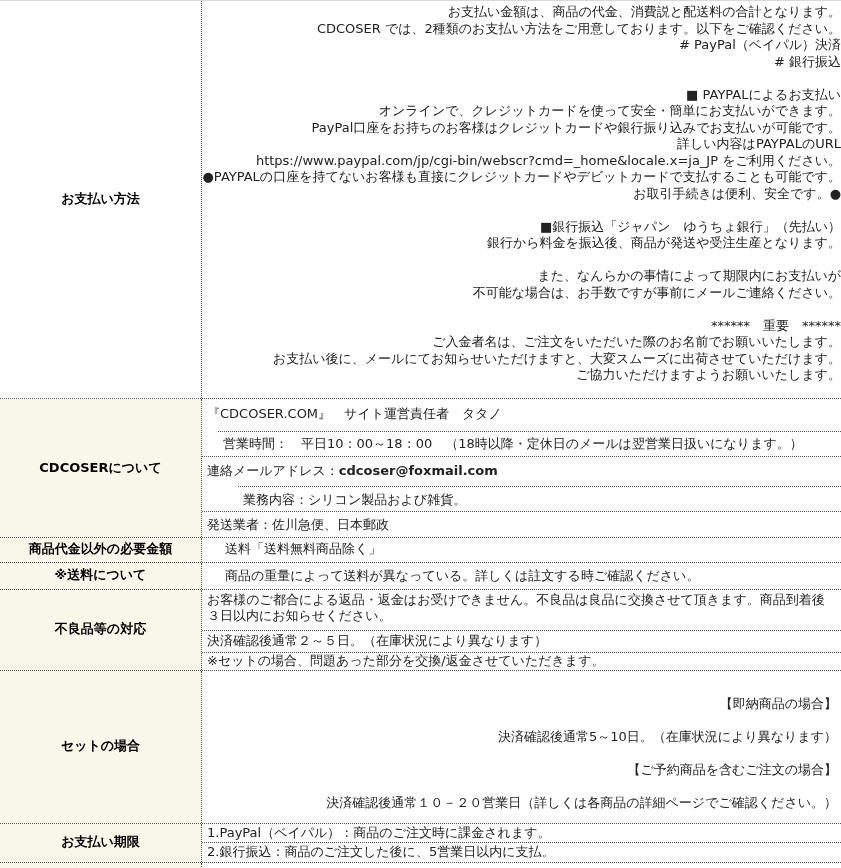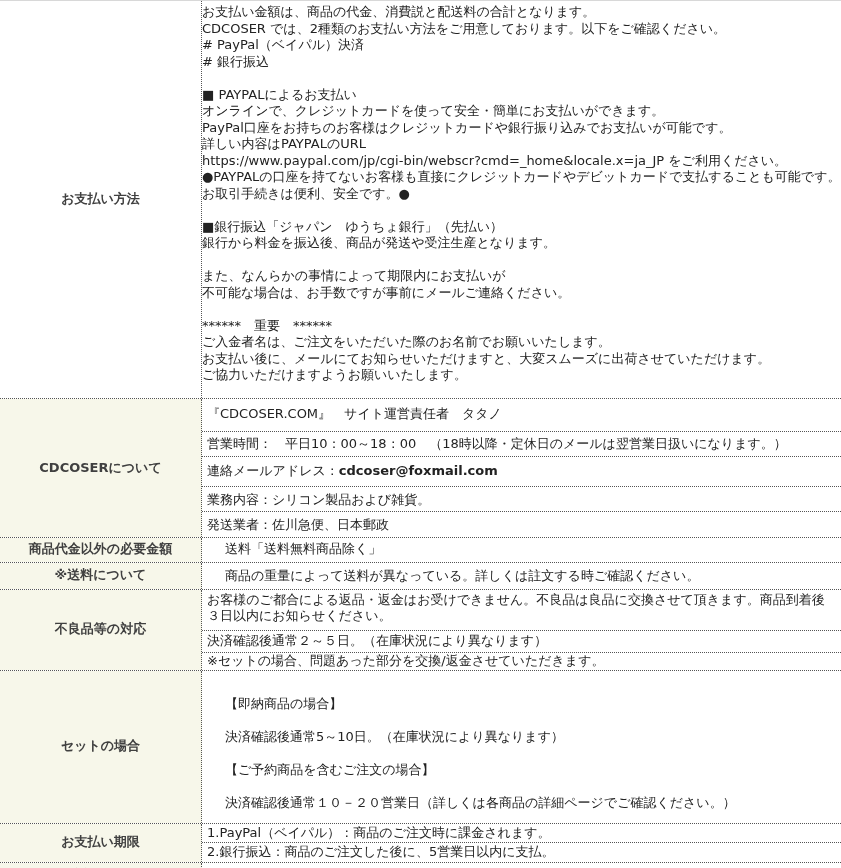--- a/index.html
+++ b/index.html
@@ -30,51 +30,52 @@
   .label-cell {
     flex: 0 0 202px;
     width: 202px;
     border-right: 1px dotted #555555;
     background: #f7f7ea;
     display: flex;
     align-items: center;
     justify-content: center;
     text-align: right;
     font-weight: bold;
-    color: #404040;
+    color: #000000;
     padding: 2px 4px;
     line-height: 16.5px;
   }
   .row-payment .label-cell { background: #ffffff; }
 
   .content-cell {
     flex: 1 1 auto;
     min-width: 0;
   }
 
   .pre {
     white-space: pre-wrap;
     line-height: 16.5px;
     word-break: break-all;
+    text-align: right;
   }
 
   .sub-row {
     border-top: 1px dotted #555555;
     padding: 3px 4px 3px 5px;
     line-height: 16.5px;
   }
   .sub-row:first-child { border-top: none; }
 
   .pad-block { padding: 3px 4px 4px 23px; }
 
   
   .sr-site      { min-height: 32px; padding-top: 7px; }
-  .sr-hours     { min-height: 22px; padding-top: 4px; }
+  .sr-hours     { min-height: 22px; padding-top: 4px; margin-left: 16px; }
   .sr-contact   { min-height: 30px; padding-top: 6px; }
-  .sr-business  { min-height: 25px; padding-top: 5px; }
+  .sr-business  { min-height: 25px; padding-top: 5px; margin-left: 36px; }
   .sr-carrier   { min-height: 25px; padding-top: 5px; }
 
   .sr-defective-1 { min-height: 40px; padding-top: 2px; }
   .sr-defective-2 { min-height: 18px; padding-top: 2px; }
   .sr-defective-3 { min-height: 14px; padding-top: 0; padding-bottom: 0; }
   .sr-defective-4 { min-height: 14px; padding-top: 0; padding-bottom: 0; }
 
   .sr-deadline { min-height: 16px; padding-top: 1px; padding-bottom: 1px; }
 
   .cell-extra-fee     { min-height: 20px; padding-top: 2px; }

